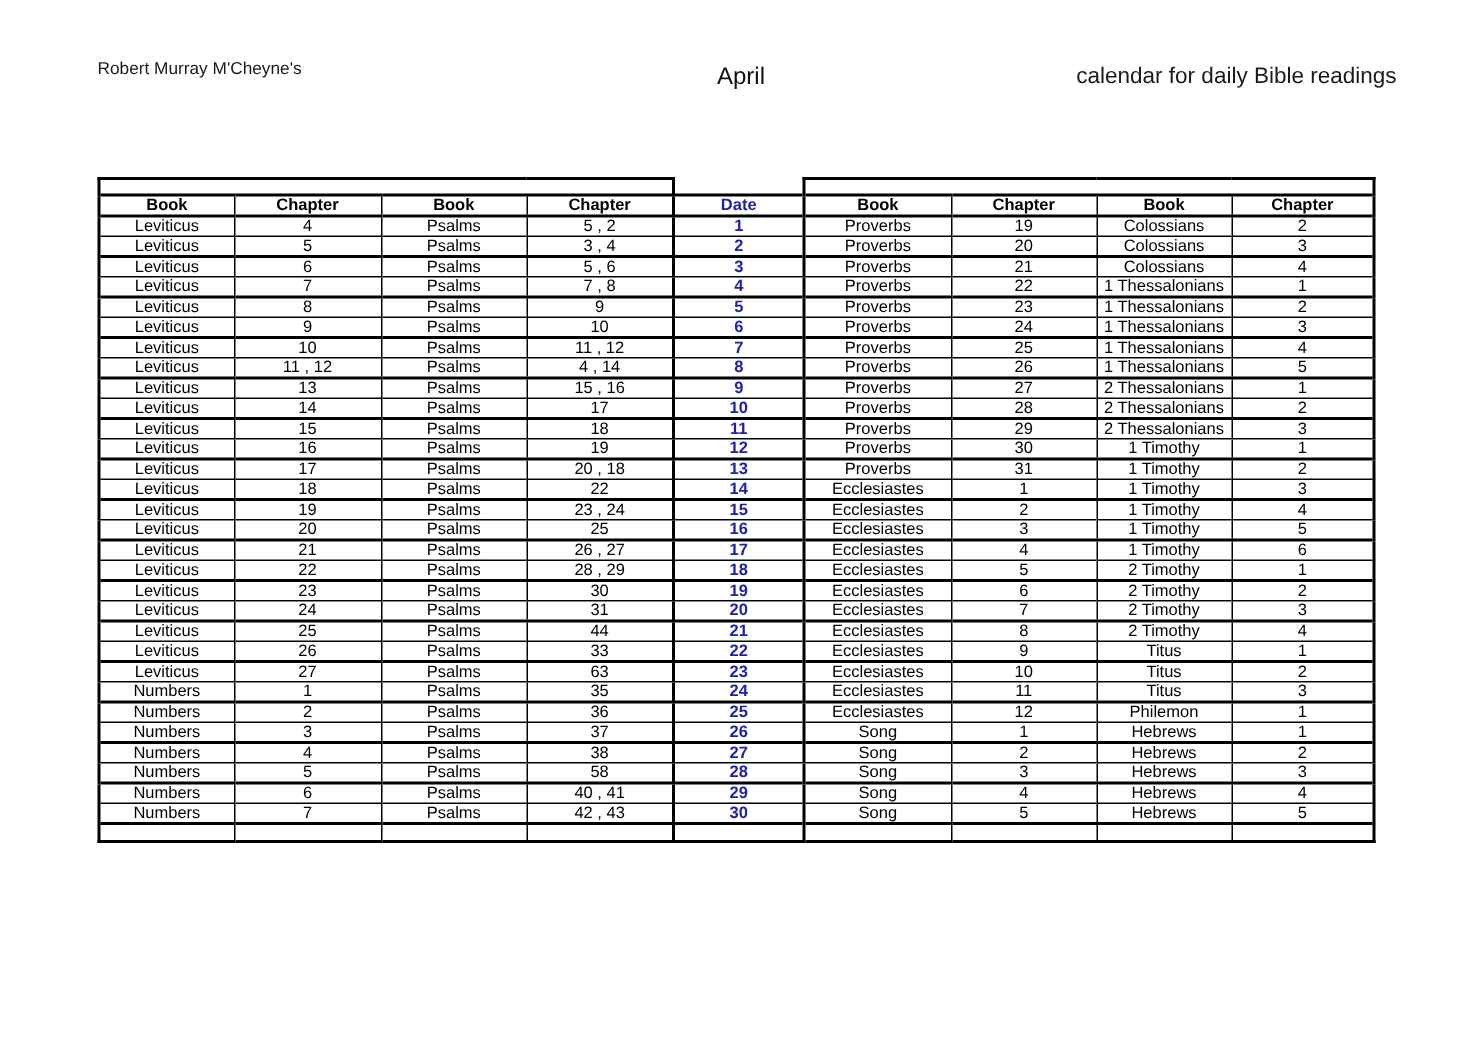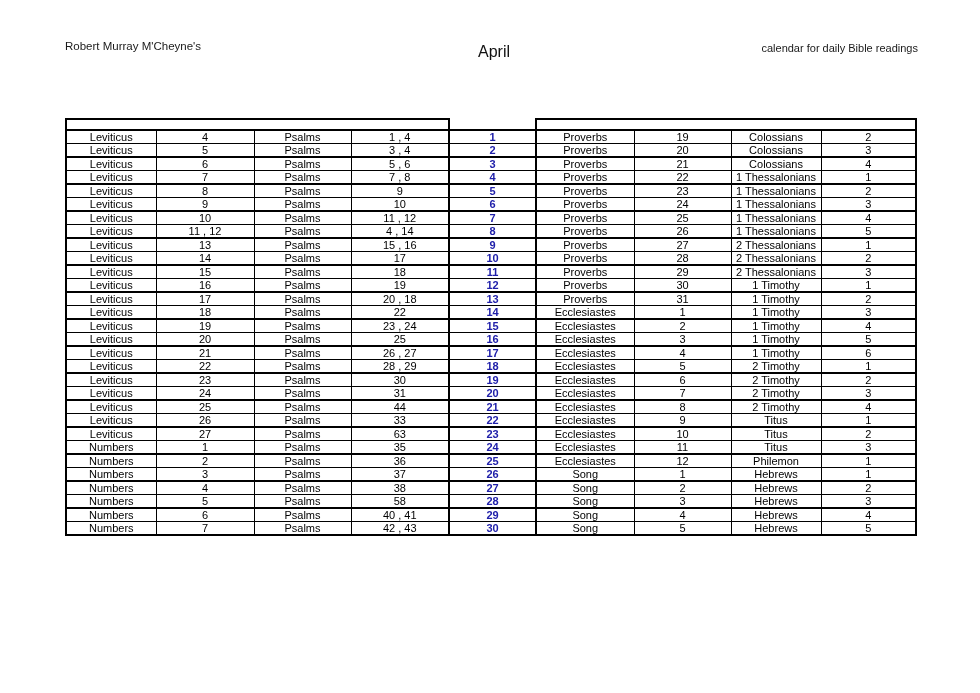--- a/index.html
+++ b/index.html
@@ -3,33 +3,33 @@
 <meta charset="utf-8">
 <style>
   * { box-sizing: border-box; }
   html, body {
     margin: 0; padding: 0;
     width: 980px; height: 693px;
     background: #ffffff;
     font-family: "Liberation Sans", sans-serif;
     color: #000;
   }
-  .page { position: relative; width: 980px; height: 536px; overflow: hidden; }
+  .page { position: relative; width: 980px; height: 693px; overflow: hidden; }
 
   .author {
     position: absolute; left: 65px; top: 40px;
     font-size: 11.5px; color: #1a1a1a;
   }
   .month {
     position: absolute; left: 4px; top: 43px; width: 980px;
     text-align: center; font-size: 16px; color: #111;
   }
   .subtitle {
-    position: absolute; right: 62px; top: 42px;
-    font-size: 11px; color: #1a1a1a;
+    position: absolute; right: 49px; top: 42px;
+    font-size: 15px; color: #1a1a1a;
   }
 
   table.cal {
     position: absolute; left: 65px; top: 118px;
     width: 850px;
     border-collapse: collapse;
     table-layout: fixed;
   }
   .cal td, .cal th {
     padding: 0;
@@ -93,27 +93,38 @@
         <col style="width:97px">
         <col style="width:90px">
         <col style="width:95px">
     </colgroup>
     <thead>
       <tr class="strip">
         <td colspan="4" class="strip-box"></td>
         <td class="strip-gap"></td>
         <td colspan="4" class="strip-box"></td>
       </tr>
+      <tr class="head">
+        <th>Book</th>
+        <th>Chapter</th>
+        <th>Book</th>
+        <th>Chapter</th>
+        <th class="date">Date</th>
+        <th>Book</th>
+        <th>Chapter</th>
+        <th>Book</th>
+        <th>Chapter</th>
+      </tr>
     </thead>
     <tbody id="rows">
         <tr>
           <td>Leviticus</td>
           <td>4</td>
           <td>Psalms</td>
-          <td>1 , 4</td>
+          <td>5 , 2</td>
           <td class="date">1</td>
           <td>Proverbs</td>
           <td>19</td>
           <td>Colossians</td>
           <td>2</td>
         </tr>
         <tr>
           <td>Leviticus</td>
           <td>5</td>
           <td>Psalms</td>

